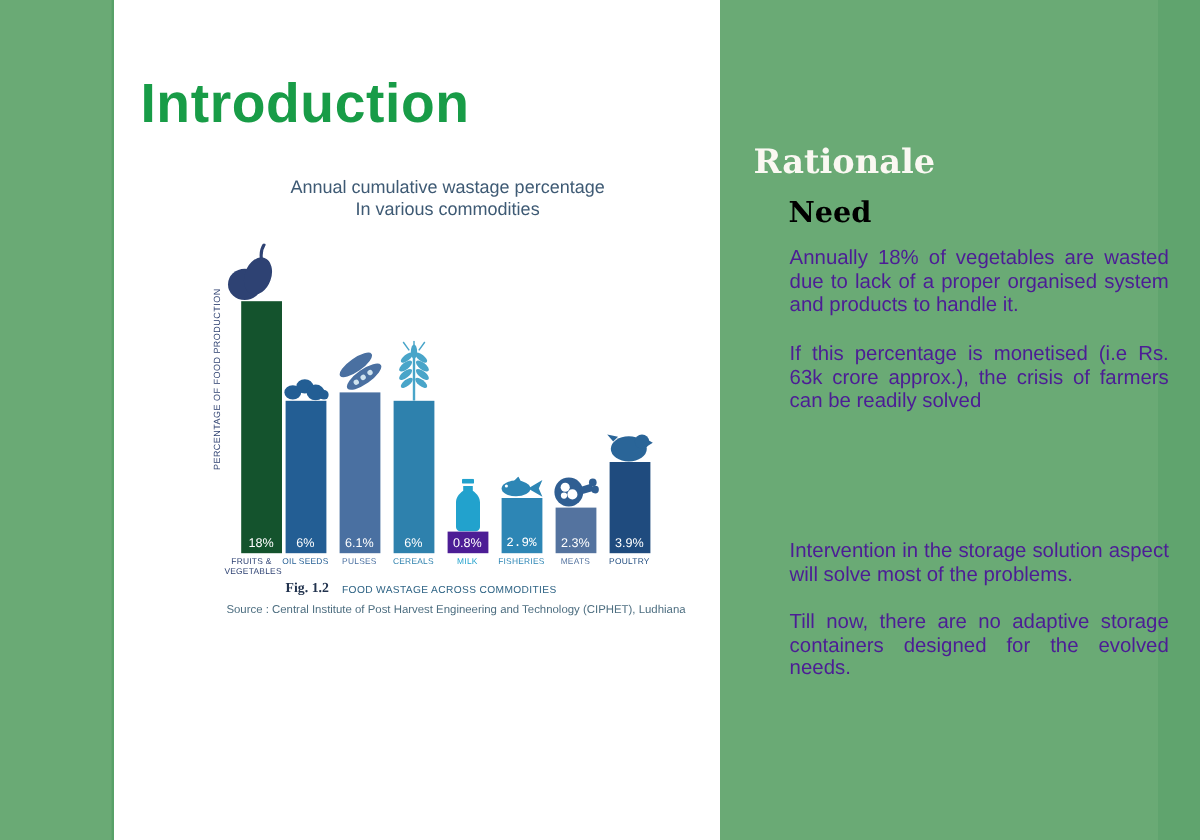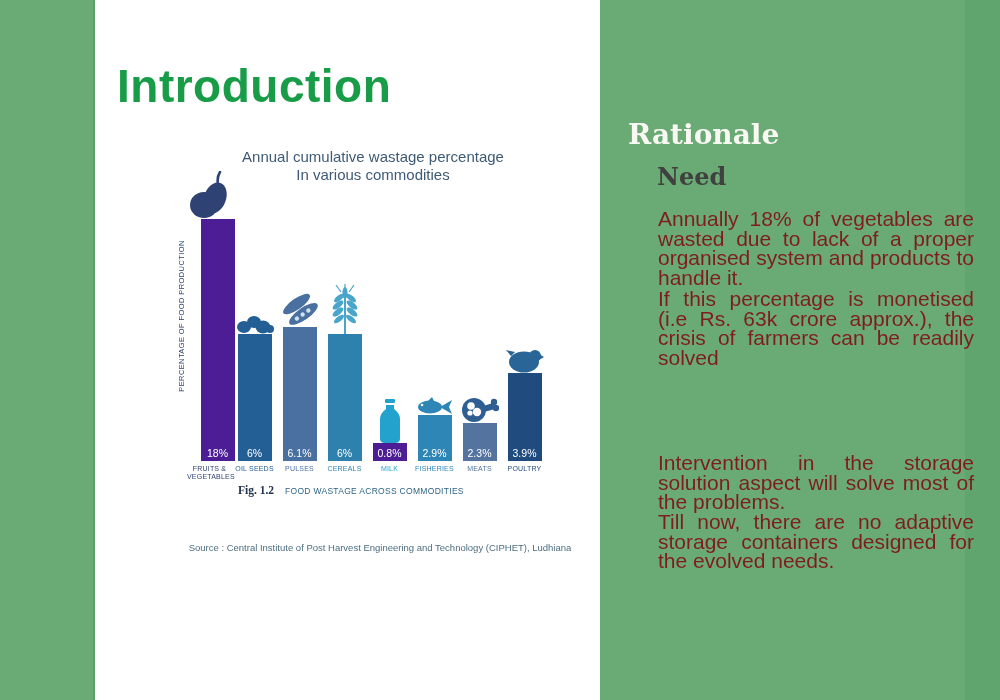--- a/index.html
+++ b/index.html
@@ -26,30 +26,30 @@
   .bar{position:relative;width:34px;flex:0 0 auto;}
   .bar-value{position:absolute;left:0;right:0;bottom:2px;text-align:center;color:#ffffff;
              font-size:10.5px;}
   .bar-cat{height:16px;box-sizing:border-box;padding-top:4px;width:45px;text-align:center;
            font-size:7px;line-height:8px;letter-spacing:0.2px;}
   .fig-label{position:absolute;left:238px;top:484px;font-family:"Liberation Serif",serif;
              font-weight:bold;font-size:11.5px;color:#22334e;}
   .x-axis-label{position:absolute;left:285px;top:486px;font-size:8.5px;letter-spacing:0.3px;
                 color:#2f6485;}
   .source-line{position:absolute;left:150px;top:503px;width:460px;text-align:center;
-               font-size:9.5px;color:#4d6e80;margin-top:39px;}
+               font-size:9.5px;color:#4d6e80;}
   
   .rationale-heading{position:absolute;left:28px;top:95px;
                      font-family:"DejaVu Serif","Liberation Serif",serif;font-weight:bold;
                      font-size:28px;color:#faf8f2;}
-  .sec-heading{font-family:"DejaVu Serif","Liberation Serif",serif;font-size:24px;color:#404040;}
+  .sec-heading{font-family:"DejaVu Serif","Liberation Serif",serif;font-size:24px;color:#000000;}
   .need-heading{position:absolute;left:57px;top:138px;}
   .opp-heading{position:absolute;left:50px;top:367px;}
-  .para{position:absolute;left:58px;width:316px;font-size:21px;line-height:19.5px;
-        color:#7f1d1d;text-align:justify;}
+  .para{position:absolute;left:58px;width:316px;font-size:17px;line-height:19.5px;
+        color:#4c1d95;text-align:justify;}
   .para-1{top:188px;}
   .para-2{top:268px;}
   .para-3{top:432px;}
   .para-4{top:491px;}
 </style>
 </head>
 <body>
 
 <div class="slide">
 
@@ -64,21 +64,21 @@
 
   <div class="y-label">PERCENTAGE OF FOOD PRODUCTION</div>
 
   <div class="bar-track">
       <div class="bar-item">
         <svg width="44" height="48" viewBox="0 0 44 48" style="color: rgb(46, 66, 115);">
       <path d="M30 14 C29 8 30 4 32 1" stroke="currentColor" stroke-width="2.6" fill="none" stroke-linecap="round"></path>
       <ellipse cx="16" cy="34" rx="14" ry="13" fill="currentColor"></ellipse>
       <ellipse cx="27" cy="27" rx="11" ry="16" fill="currentColor" transform="rotate(20 27 27)"></ellipse>
     </svg>
-        <div class="bar" style="height: 242px; background: #4c1d95; margin-left: 16px;">
+        <div class="bar" style="height: 210px; background: #14532d; margin-left: 16px;">
           <div class="bar-value">18%</div>
         </div>
         <div class="bar-cat" style="color: rgb(46, 66, 115);">FRUITS &amp; VEGETABLES</div>
       </div>
       <div class="bar-item">
         <svg width="38" height="20" viewBox="0 0 38 20" style="color: rgb(35, 94, 148);">
       <g fill="currentColor">
         <ellipse cx="8" cy="13" rx="7" ry="6"></ellipse>
         <ellipse cx="18" cy="8" rx="7" ry="6"></ellipse>
         <ellipse cx="27" cy="13" rx="7.5" ry="6.5"></ellipse>
@@ -140,21 +140,21 @@
       </div>
       <div class="bar-item">
         <svg width="38" height="18" viewBox="0 0 38 18" style="color: rgb(45, 134, 181);">
       <g fill="currentColor">
         <path d="M12 4 L16 0 L18 4 Z"></path>
         <ellipse cx="14" cy="10" rx="12" ry="6.5"></ellipse>
         <path d="M24 10 L36 3 L33 10 L36 17 Z"></path>
       </g>
       <circle cx="6" cy="8" r="1.3" fill="#ffffff"></circle>
     </svg>
-        <div class="bar" style="height: 46px; background: rgb(45, 134, 181);">
+        <div class="bar" style="height: 46px; background: rgb(45, 134, 181); font-family: Liberation Mono, monospace;">
           <div class="bar-value">2.9%</div>
         </div>
         <div class="bar-cat" style="color: rgb(45, 134, 181);">FISHERIES</div>
       </div>
       <div class="bar-item">
         <svg width="38" height="28" viewBox="0 0 38 28" style="color: rgb(47, 94, 146);">
       <g fill="currentColor">
         <circle cx="13" cy="15" r="12"></circle>
         <path d="M22 11 L32 8 L34 14 L23 17 Z"></path>
         <circle cx="33" cy="7" r="3.2"></circle>
@@ -171,21 +171,21 @@
       </div>
       <div class="bar-item">
         <svg width="40" height="26" viewBox="0 0 40 26" style="color: rgb(42, 101, 152);">
       <g fill="currentColor">
         <path d="M6 9 L1 3 L10 5 Z"></path>
         <ellipse cx="19" cy="15" rx="15" ry="10.5"></ellipse>
         <circle cx="30" cy="9" r="6"></circle>
         <path d="M34 7 L39 10 L34 13 Z"></path>
       </g>
     </svg>
-        <div class="bar" style="height: 88px; background: rgb(31, 75, 126);">
+        <div class="bar" style="height: 76px; background: rgb(31, 75, 126);">
           <div class="bar-value">3.9%</div>
         </div>
         <div class="bar-cat" style="color: rgb(31, 75, 126);">POULTRY</div>
       </div>
     </div>
 
   <div class="fig-label">Fig. 1.2</div>
   <div class="x-axis-label">FOOD WASTAGE ACROSS COMMODITIES</div>
   <div class="source-line">Source : Central Institute of Post Harvest Engineering and Technology (CIPHET), Ludhiana</div>
 

